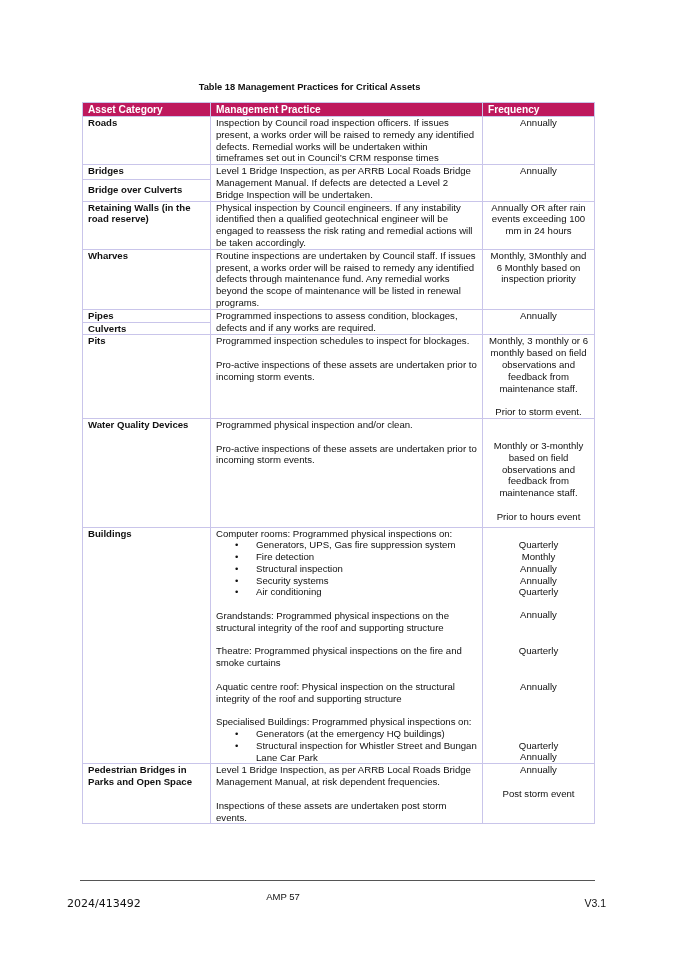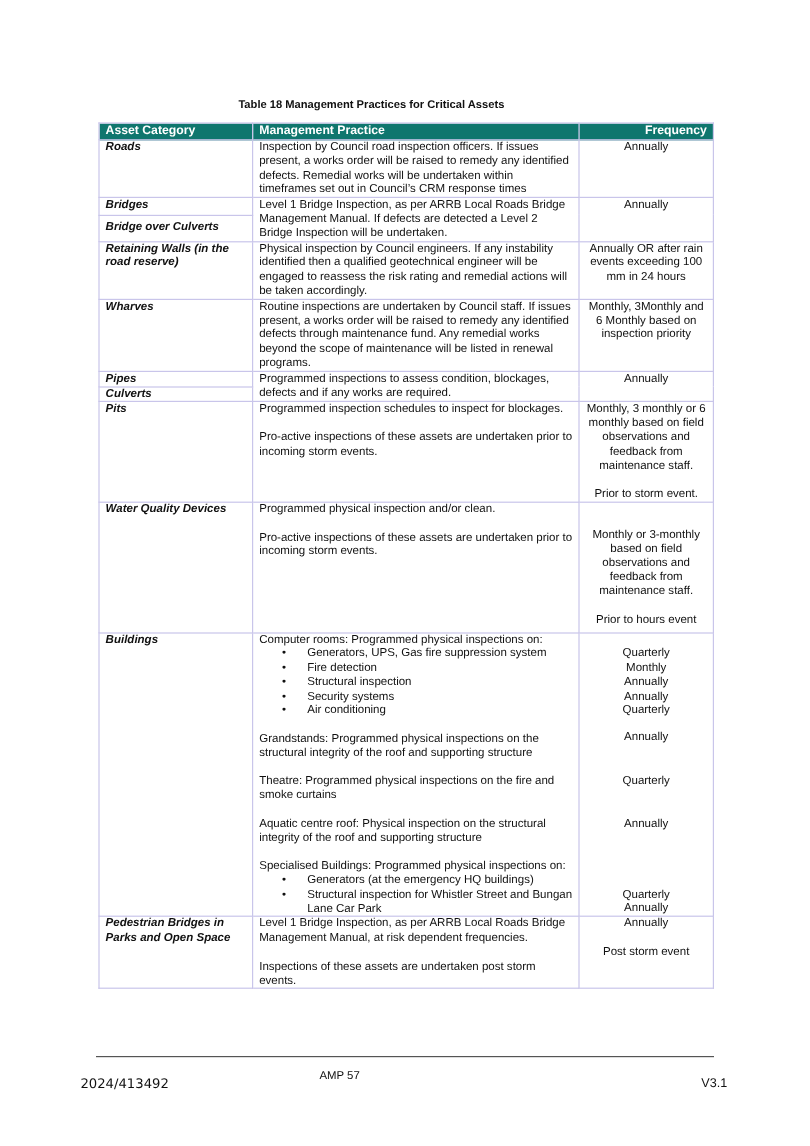--- a/index.html
+++ b/index.html
@@ -13,29 +13,29 @@
     }
     table.mp {
       position: absolute; top: 102px; left: 82px; width: 512px;
       border-collapse: collapse; table-layout: fixed;
       font-size: 9.6px; line-height: 11.8px;
     }
     table.mp col.c1 { width: 128px; }
     table.mp col.c2 { width: 272px; }
     table.mp col.c3 { width: 112px; }
     table.mp th {
-      background: #0f766e; color: #ffffff; font-weight: bold; font-size: 10.2px;
+      background: #be185d; color: #ffffff; font-weight: bold; font-size: 10.2px;
       text-align: left; padding: 0 5px; height: 13px; line-height: 13px;
       border: 1px solid #c9c5ea;
     }
-    table.mp th.freq { text-align: right; }
+    table.mp th.freq { text-align: left; }
     table.mp td {
       border: 1px solid #c9c5ea; vertical-align: top; padding: 0 5px;
     }
-    td.cat { font-weight: bold; font-style: italic; }
+    td.cat { font-weight: bold; }
     td.freq { text-align: center; vertical-align: middle; }
     td.freq.top { vertical-align: top; }
     .para { margin: 0; }
     .gap { height: 11.8px; }
     ul.bl { margin: 0; padding: 0 0 0 40px; list-style: none; }
     ul.bl li { position: relative; }
     ul.bl li::before {
       content: "\2022"; position: absolute; left: -21px; top: 0;
     }
     .footer-line {

